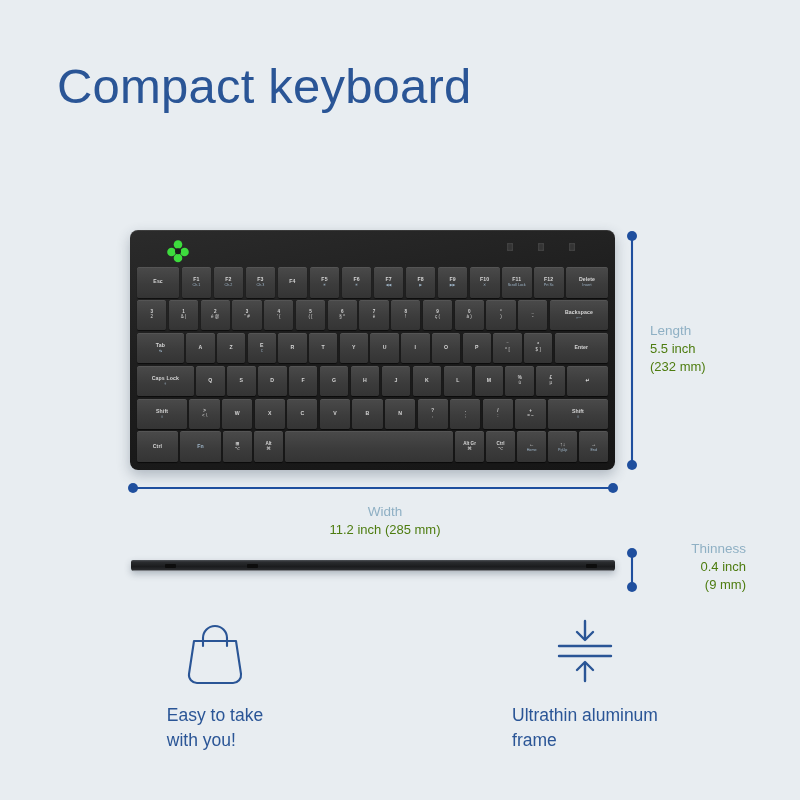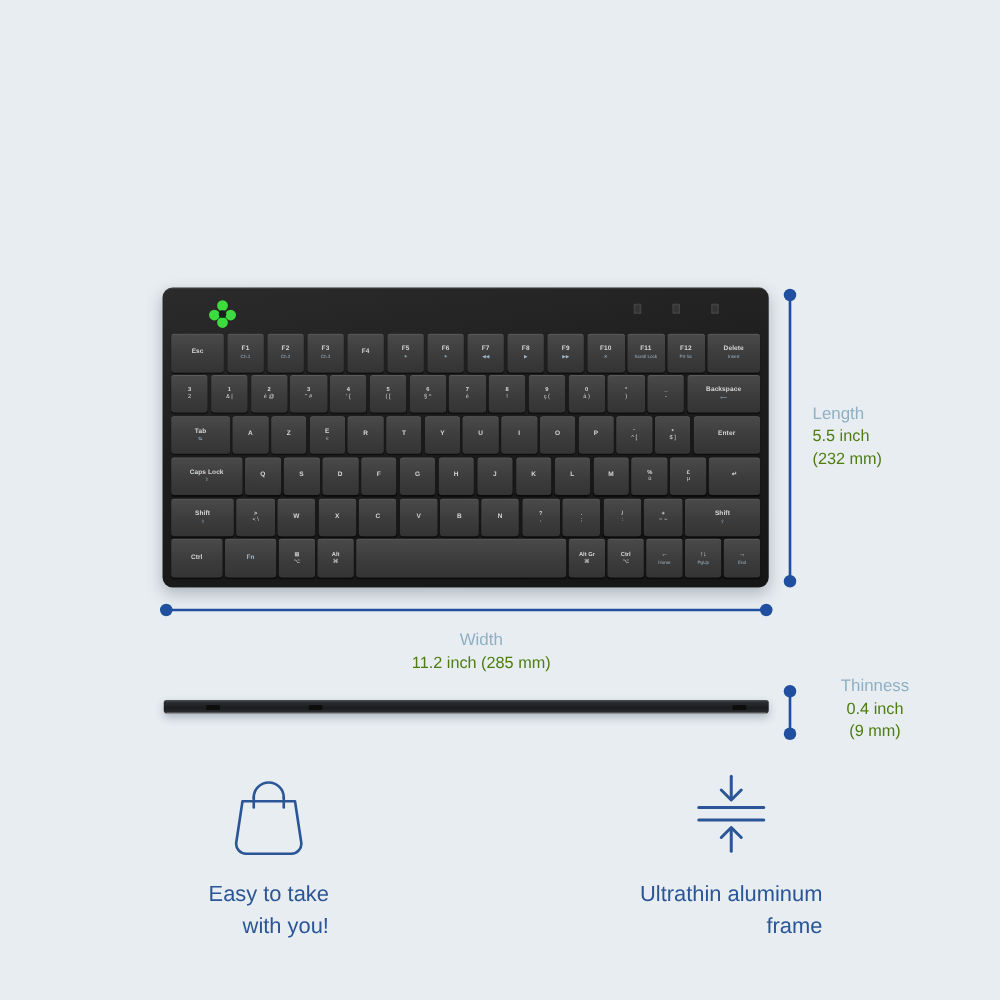--- a/index.html
+++ b/index.html
@@ -91,41 +91,42 @@
   .dim-line { stroke: #1f4f9e; stroke-width: 2.1; }
   .dim-label { position: absolute; text-align: center; }
   .dim-name {
     font-size: 13.5px; font-weight: normal; color: #8fb0c4; line-height: 1.35;
   }
   .dim-val {
     font-size: 13px; color: #4d7c0f; line-height: 1.35;
   }
   #length-label { left: 650px; top: 322px; width: 120px; text-align: left; }
   #width-label  { left: 195px; top: 503px; width: 380px; }
-  #thin-label   { left: 635px; top: 540px; width: 130px; text-align: center; }
+  #thin-label   { left: 616px; top: 540px; width: 130px; text-align: right; }
   
   #features {
     position: absolute; left: 30px; top: 615px; width: 740px;
     display: flex;
   }
   .feature { flex: 1 1 0; display: flex; flex-direction: column; align-items: center; }
   .f-icon { height: 72px; display: flex; align-items: center; justify-content: center; }
   .f-label {
-    margin-top: 16px; text-align: right;
+    margin-top: 16px; text-align: left;
     font-size: 17.5px; color: #2a5596; font-weight: 400; line-height: 1.42;
   }
   #bt-badge {
     width: 46px; height: 62px; border-radius: 17px;
     background: #86b3c9; display: flex; align-items: center; justify-content: center;
   }
 </style>
 </head>
 <body>
 
 <div id="header">
+  <div id="title">Compact keyboard</div>
 </div>
 
 <div id="kb-top">
   <div id="kb-bezel">
     <svg id="logo" viewBox="0 0 30 24">
       <circle cx="13" cy="5.5" r="4.3" fill="#3ddc3d"></circle>
       <circle cx="6.5" cy="13" r="4.3" fill="#3ddc3d"></circle>
       <circle cx="19.5" cy="13" r="4.3" fill="#3ddc3d"></circle>
       <circle cx="13" cy="19" r="4.3" fill="#3ddc3d"></circle>
       <circle cx="13" cy="12.2" r="3.0" fill="#1d1d1d"></circle>

